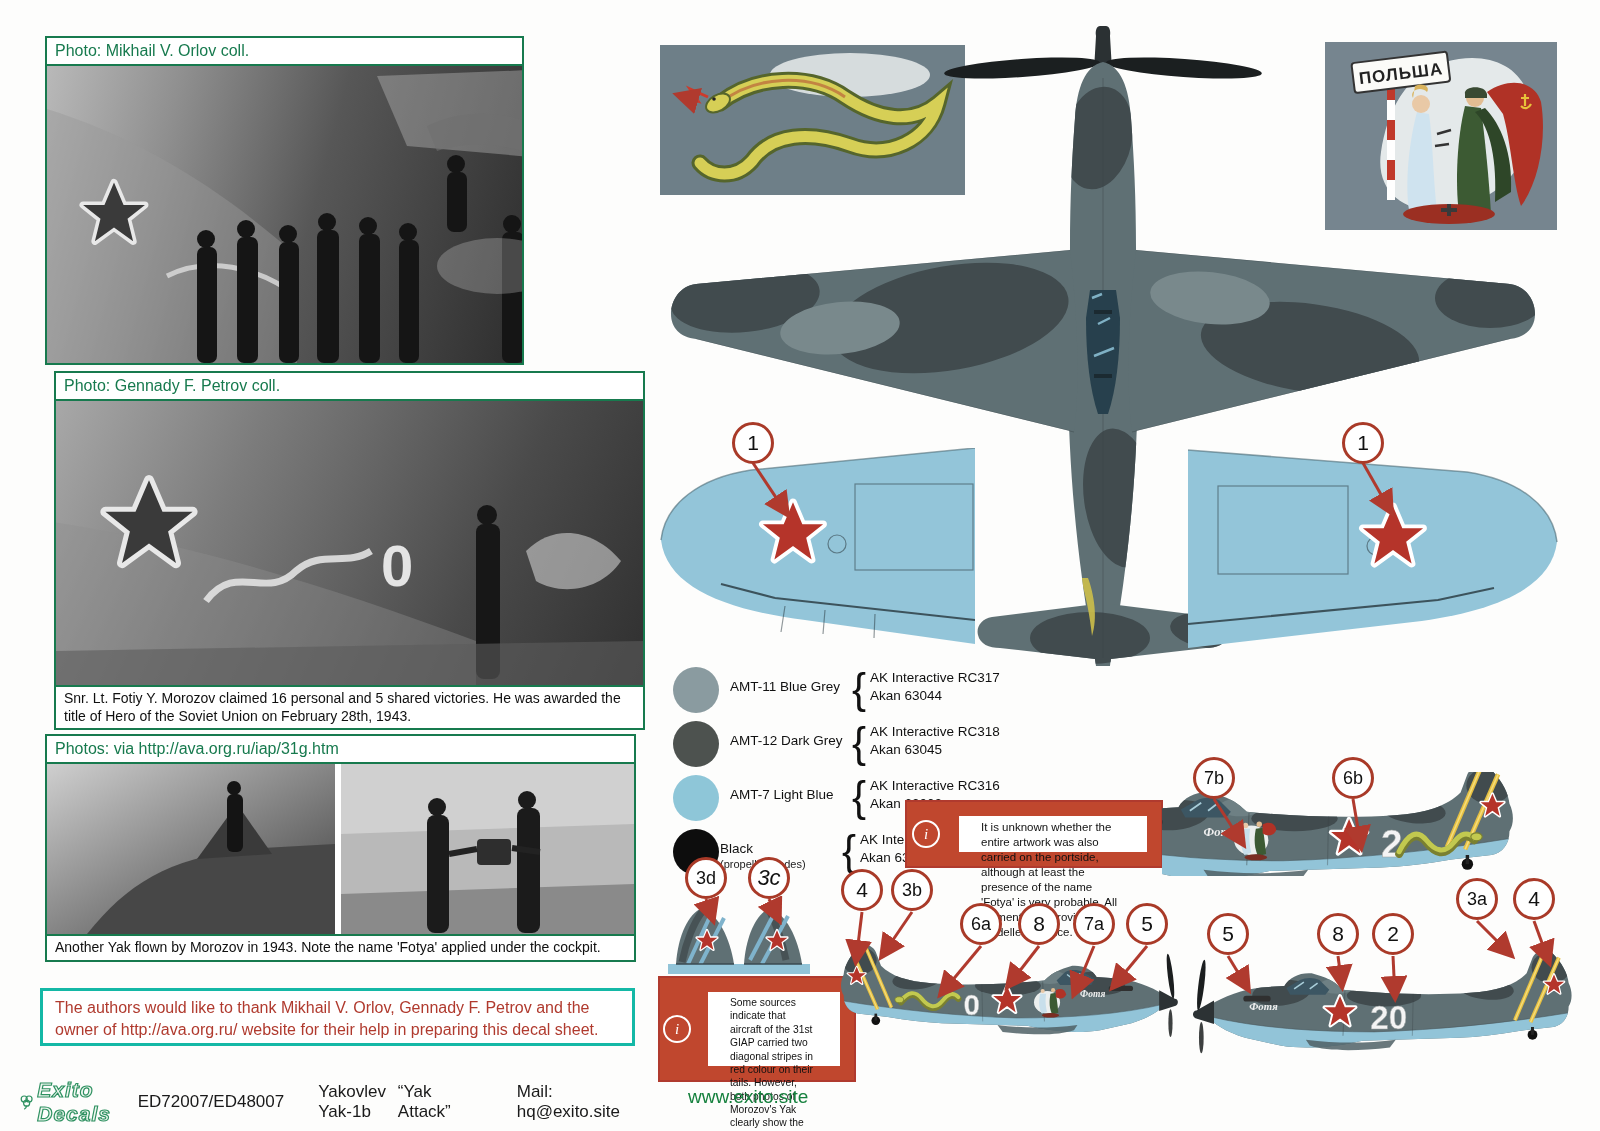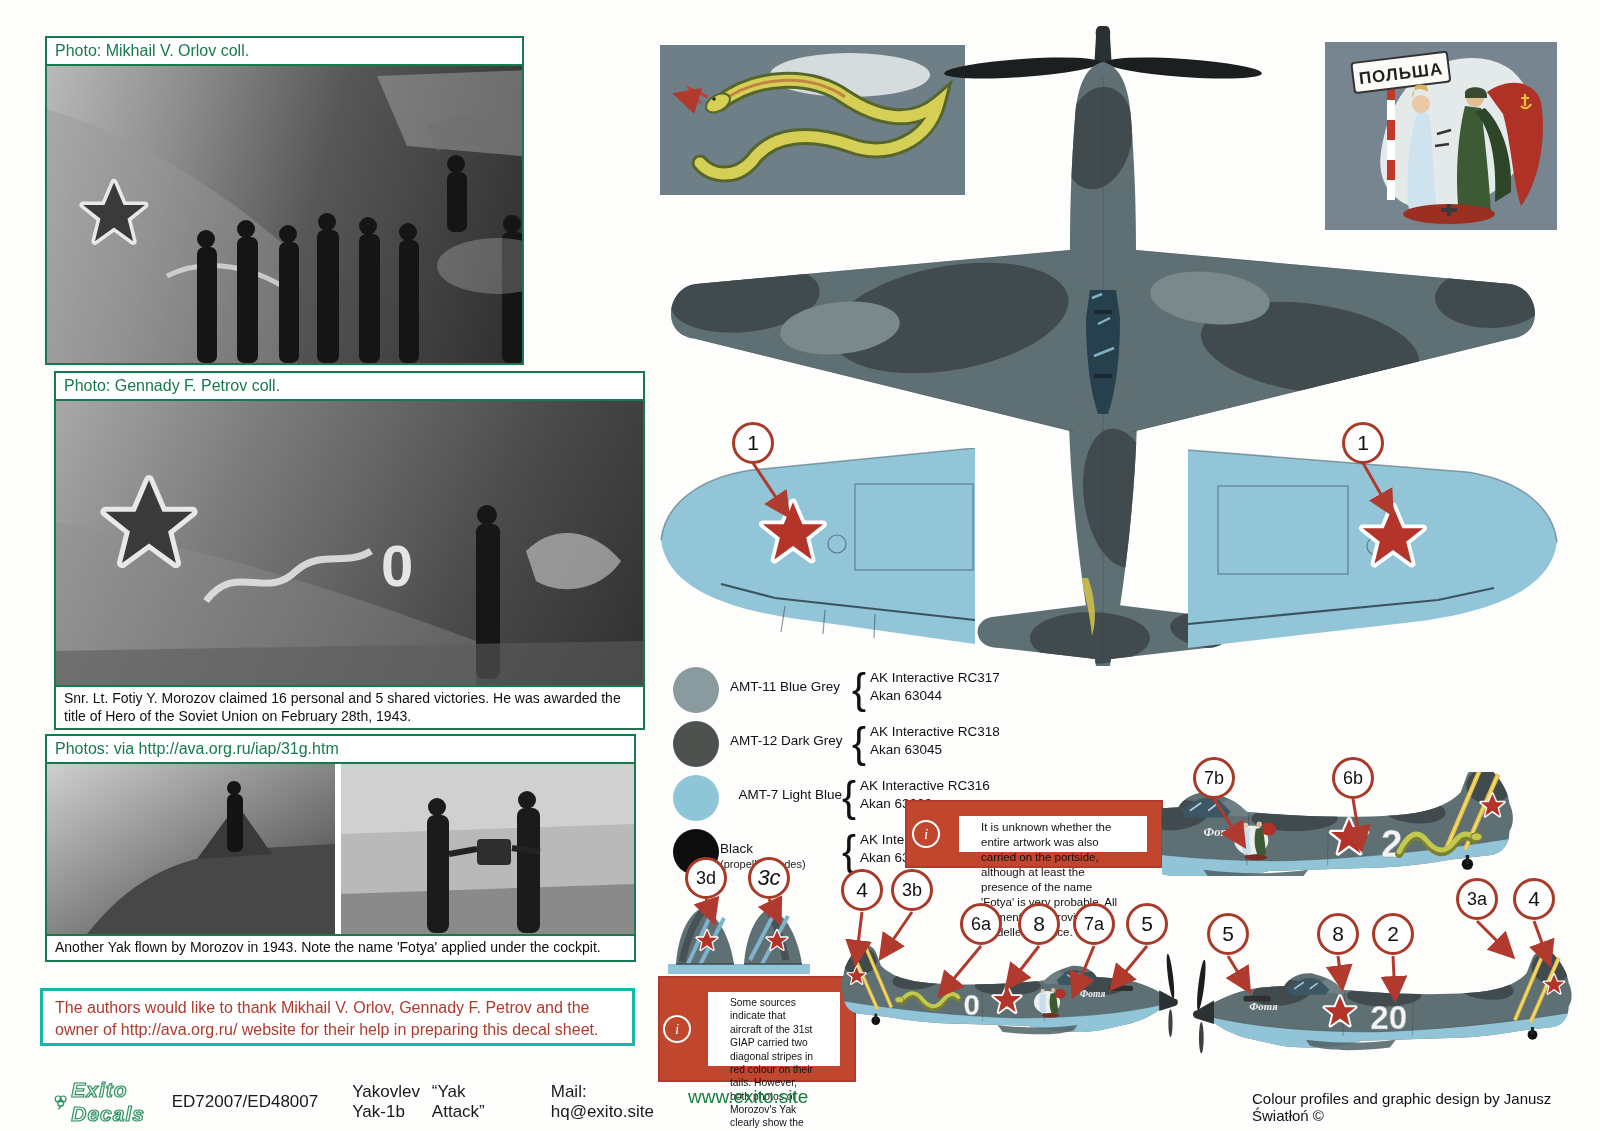--- a/index.html
+++ b/index.html
@@ -201,21 +201,21 @@
       <path d="M402,90 L430,85 M493,88 L465,84" stroke="#222" stroke-width="6"></path>
     </svg>
   </div>
   <div class="cap">Another Yak flown by Morozov in 1943. Note the name 'Fotya' applied under the cockpit.</div>
 </div>
 
 <div class="thanks" style="left:40px;top:988px;width:595px;height:58px;">
   <span>The authors would like to thank Mikhail V. Orlov, Gennady F. Petrov and the owner of http://ava.org.ru/ website for their help in preparing this decal sheet.</span>
 </div>
 
-<div class="footer" style="left:54px;top:1078px;width:600px;">
+<div class="footer" style="left:20px;top:1078px;width:600px;">
   <span class="logo">
     <svg width="22" height="24" viewBox="0 0 22 24">
       <circle cx="7" cy="7" r="5" fill="none" stroke="#2f9161" stroke-width="2"></circle>
       <circle cx="15" cy="7" r="5" fill="none" stroke="#2f9161" stroke-width="2"></circle>
       <circle cx="11" cy="14" r="5" fill="none" stroke="#2f9161" stroke-width="2"></circle>
       <path d="M11,18 C11,21 9,23 7,24" stroke="#2f9161" stroke-width="2" fill="none"></path>
     </svg>
     <span class="logotext">Exito Decals</span>
   </span>
   <span style="margin-left:18px;">ED72007/ED48007</span>
@@ -348,21 +348,21 @@
   <div class="brace">{</div>
   <div class="paints">
         <div>AK Interactive RC318</div>
     <div>Akan 63045</div>
       </div>
 </div>
 <div class="swatch" style="left:672px;top:774px;">
   <svg width="48" height="48">
         <circle cx="24" cy="24" r="23" fill="#8ec6d8"></circle>
       </svg>
-  <div class="swname" style="text-align:right;"><span>AMT-7 Light Blue</span></div>
+  <div class="swname" style="margin-left:10px;"><span>AMT-7 Light Blue</span></div>
   <div class="brace">{</div>
   <div class="paints">
         <div>AK Interactive RC316</div>
     <div>Akan 63002</div>
       </div>
 </div>
 <div class="swatch" style="left:672px;top:828px;">
   <svg width="48" height="48">
         <circle cx="24" cy="24" r="23" fill="#0d0d0d"></circle>
       </svg>
@@ -406,21 +406,20 @@
 </div>
 
 <div class="infobox" style="left:658px;top:976px;width:198px;height:106px;">
   <div class="iwrap" style="flex-basis:34px;width:34px;">
         <span class="icirc">i</span>
       </div>
   <div class="itext" style="font-size:10.3px;">Some sources indicate that aircraft of the 31st GIAP carried two diagonal stripes in red colour on their tails. However, both photos of Morozov's Yak clearly show the tonal difference between the stripes and national insignia: the most probable colour of the former was yellow or blue.</div>
 </div>
 
 <div class="website" style="left:688px;top:1086px;">www.exito.site</div>
-<div class="credit" style="left:1252px;top:1090px;">Colour profiles and graphic design by Janusz Światłoń ©</div>
 
 <div class="profilebox" style="left:1162px;top:772px;width:418px;height:104px;z-index:3;">
   <svg width="455" height="148" viewBox="0 0 400 130" style="position:absolute;left:-95px;top:-16px;">
     <use href="#airframe"></use>
     <g stroke="#e5bf41" stroke-width="4">
           <line x1="334" y1="80" x2="363" y2="12"></line>
           <line x1="350" y1="82" x2="379" y2="16"></line>
         </g>
     <g stroke="#f6dd7a" stroke-width="1.4">
           <line x1="334" y1="80" x2="363" y2="12"></line>

